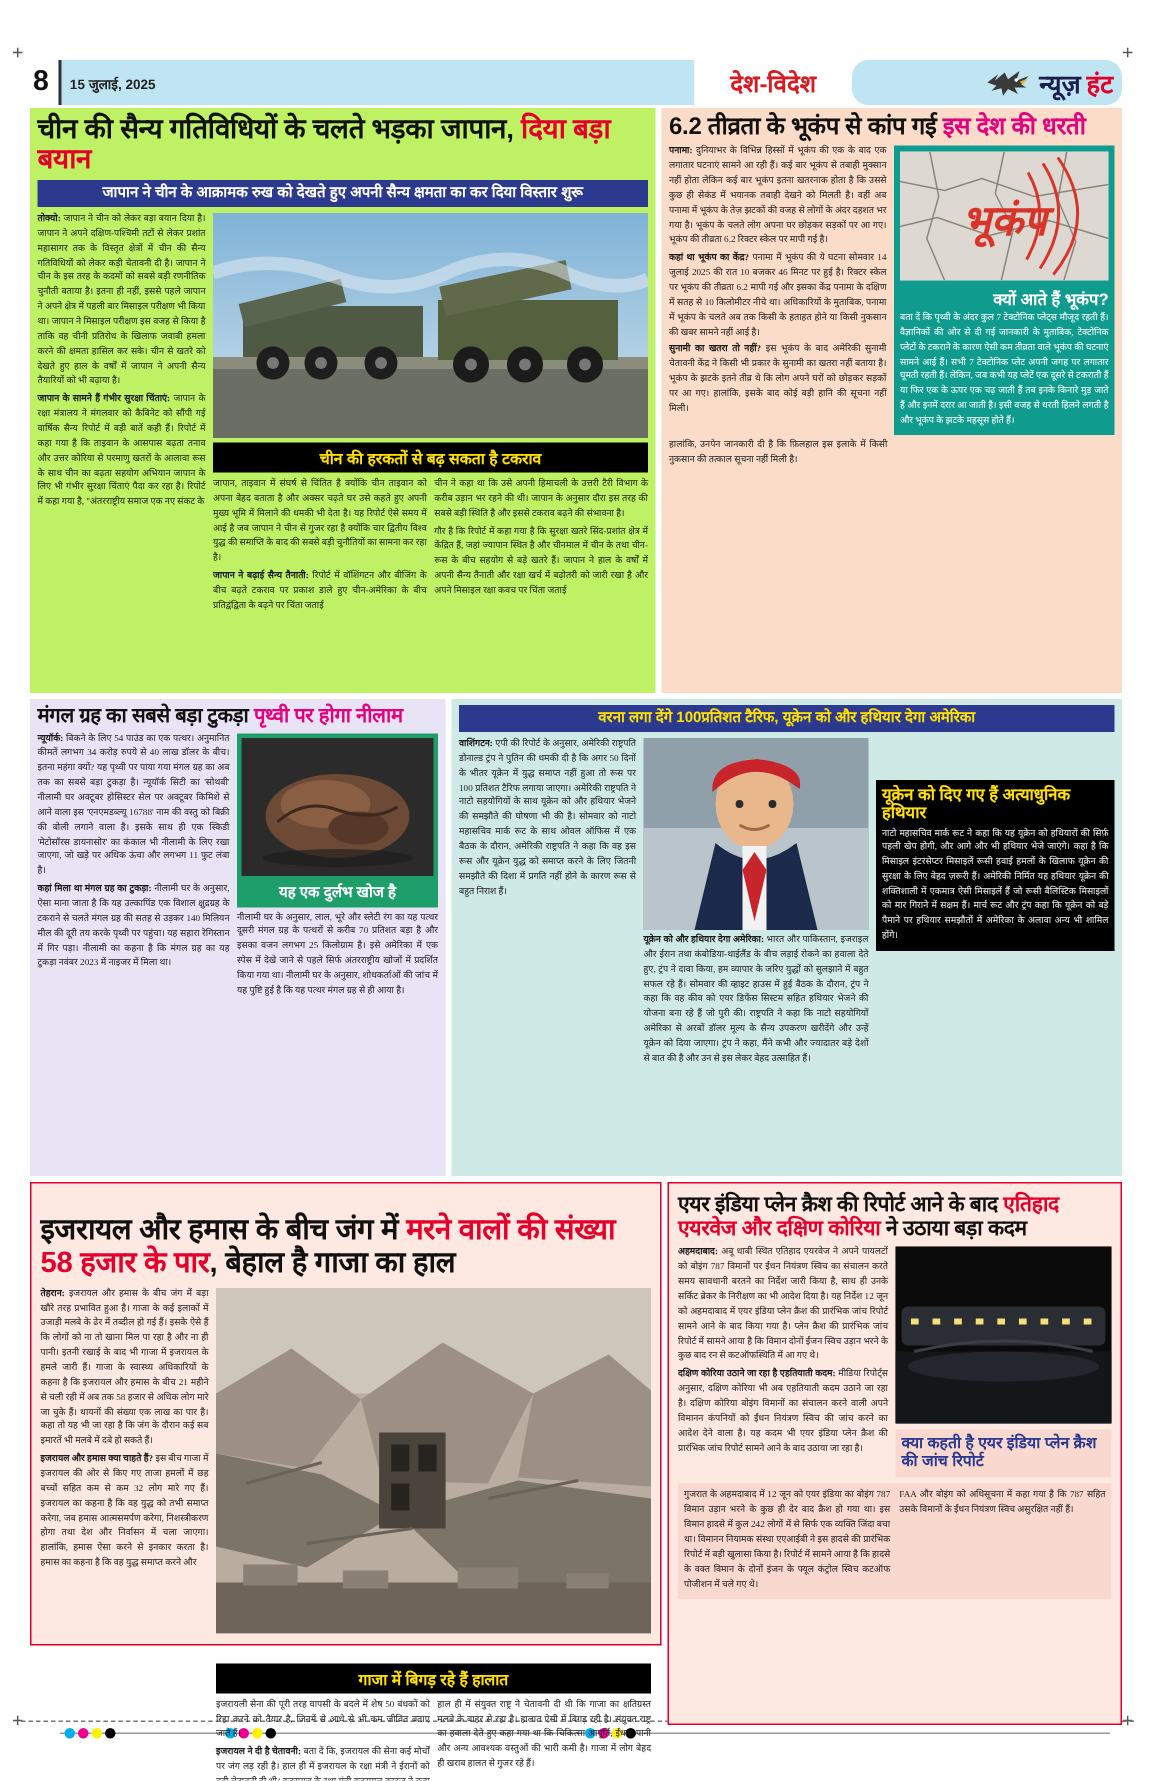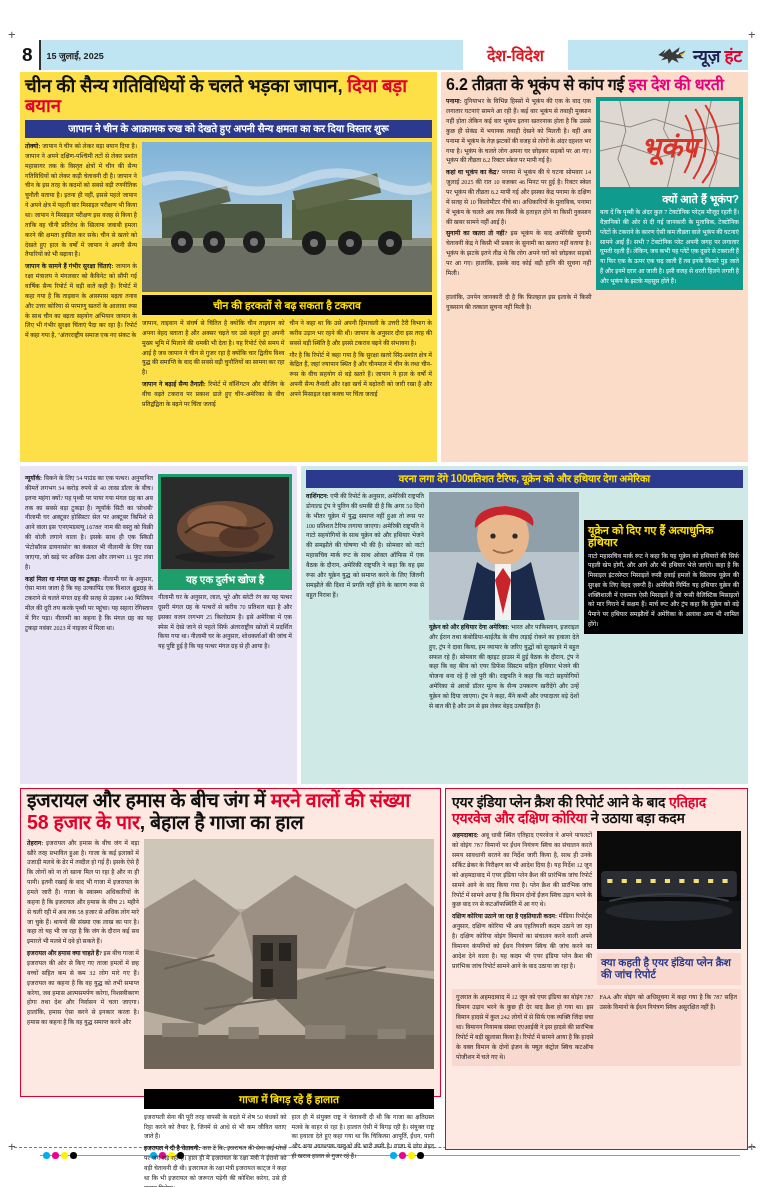--- a/index.html
+++ b/index.html
@@ -33,21 +33,21 @@
     padding-left: 6px; font-size: 9px; color: #222; font-weight: bold;
     border-left: 2px solid #333;
   }
   .section-name {
     background: #ffffff; color: #d81b22; font-weight: bold;
     font-size: 16px; display: flex; align-items: center; justify-content: center;
     padding: 0 24px;
   }
   .logo-wrap {
     background: #bfe4f2; display: flex; align-items: center; justify-content: flex-end;
-    padding-right: 6px; width: 180px; gap: 4px;
+    padding-right: 6px; width: 180px; gap: 4px; border-radius: 11px;
   }
   .eagle { width: 34px; height: 22px; }
   .logo-txt1 { font-size: 17px; font-weight: bold; color: #1d1d4e; }
   .logo-txt2 { font-size: 17px; font-weight: bold; color: #e4002b; }
 
   
   .hl { font-weight: bold; line-height: 1.08; letter-spacing: -0.2px; }
   .blk { color: #111; } .red { color: #e4002b; } .mag { color: #e5007e; }
   .subbar {
     background: #2b3a8f; color: #ffffff; font-weight: bold;
@@ -72,21 +72,21 @@
   .box-blk h4 { color: #ffe000; font-size: 11px; line-height: 1.12; margin-bottom: 3px; }
   .box-blk p { color: #f2f2f2; font-size: 6.1px; line-height: 1.6; text-align: justify;
                font-family: "Liberation Serif", serif; }
 
   
   .art { position: absolute; }
   .rule-red { border: 1px solid #e4002b; }
   .peach { background: #fbdcc8; }
   .lavender { background: #e9e4f5; }
   .mint { background: #cfe9e6; }
-  .ltblue { background: #fde047; }
+  .ltblue { background: #bef264; }
   .pinkbg { background: #f9d9cf; }
   .cream { background: #fde9e1; }
 </style>
 </head>
 <body>
 
 <div class="regmark" style="left:8px; top:28px;">+</div>
 <div class="regmark" style="left:748px; top:28px;">+</div>
 <div class="regmark" style="left:8px; top:1140px;">+</div>
 <div class="regmark" style="left:748px; top:1140px;">+</div>
@@ -244,20 +244,24 @@
           </div>
           <div style="color:#fff; font-weight:bold; font-size:11px; margin-top:4px;text-align:right;">क्यों आते हैं भूकंप?</div>
           <div style="color:#fff; font-size:6.1px; line-height:1.6; text-align:justify; margin-top:2px; font-family:'Liberation Serif',serif;">बता दें कि पृथ्वी के अंदर कुल 7 टेक्टोनिक प्लेट्स मौजूद रहती हैं। वैज्ञानिकों की ओर से दी गई जानकारी के मुताबिक, टेक्टोनिक प्लेटों के टकराने के कारण ऐसी कम तीव्रता वाले भूकंप की घटनाएं सामने आई हैं। सभी 7 टेक्टोनिक प्लेट अपनी जगह पर लगातार घूमती रहती हैं। लेकिन, जब कभी यह प्लेटें एक दूसरे से टकराती हैं या फिर एक के ऊपर एक चढ़ जाती हैं तब इनके किनारे मुड़ जाते हैं और इनमें दरार आ जाती है। इसी वजह से धरती हिलने लगती है और भूकंप के झटके महसूस होते हैं।</div>
         </div>
       </div>
     </div>
     <div class="body-col" style="margin-top:3px; column-count:2; column-gap:6px;">हालांकि, उनपेन जानकारी दी है कि फ़िलहाल इस इलाके में किसी नुकसान की तत्काल सूचना नहीं मिली है।</div>
   </div>
 
   <div class="art lavender" style="left:0; top:426px; width:277px; height:318px; padding:4px 5px;">
+    <div class="hl" style="font-size:13.5px; margin-bottom:4px;">
+      <span class="blk">मंगल ग्रह का सबसे बड़ा टुकड़ा</span>
+      <span class="mag">पृथ्वी पर होगा नीलाम</span>
+    </div>
     <div style="display:flex; gap:5px; margin-top:4px;">
       <div style="width:128px;">
         <div class="body-col">
           <span><b>न्यूयॉर्क:</b> बिकने के लिए 54 पाउंड का एक पत्थर। अनुमानित कीमतें लगभग 34 करोड़ रुपये से 40 लाख डॉलर के बीच। इतना महंगा क्यों? यह पृथ्वी पर पाया गया मंगल ग्रह का अब तक का सबसे बड़ा टुकड़ा है। न्यूयॉर्क सिटी का 'सोथबी' नीलामी घर अक्टूबर होसिस्टर सेल पर अक्टूबर किमिशे से आने वाला इस 'एनएमडब्ल्यू 16788' नाम की वस्तु को बिक्री की बोली लगाने वाला है। इसके साथ ही एक स्किडी 'मेटोसॉरस डायनासोर' का कंकाल भी नीलामी के लिए रखा जाएगा, जो खड़े पर अधिक ऊंचा और लगभग 11 फुट लंबा है।</span>
         </div>
         <div class="body-col" style="margin-top:2px;">
           <b>कहां मिला था मंगल ग्रह का टुकड़ा:</b>
           <span>नीलामी घर के अनुसार, ऐसा माना जाता है कि यह उल्कापिंड एक विशाल क्षुद्रग्रह के टकराने से चलते मंगल ग्रह की सतह से उड़कर 140 मिलियन मील की दूरी तय करके पृथ्वी पर पहुंचा। यह सहारा रेगिस्तान में गिर पड़ा। नीलामी का कहना है कि मंगल ग्रह का यह टुकड़ा नवंबर 2023 में नाइजर में मिला था।</span>
         </div>
       </div>
@@ -312,21 +316,21 @@
       </div>
       <div style="flex:1;">
         <div class="box-blk">
           <h4>यूक्रेन को दिए गए हैं अत्याधुनिक हथियार</h4>
           <p>नाटो महासचिव मार्क रूट ने कहा कि यह यूक्रेन को हथियारों की सिर्फ़ पहली खेप होगी, और आगे और भी हथियार भेजे जाएंगे। कहा है कि मिसाइल इंटरसेप्टर मिसाइलें रूसी हवाई हमलों के खिलाफ यूक्रेन की सुरक्षा के लिए बेहद ज़रूरी हैं। अमेरिकी निर्मित यह हथियार यूक्रेन की शक्तिशाली में एकमात्र ऐसी मिसाइलें हैं जो रूसी बैलिस्टिक मिसाइलों को मार गिराने में सक्षम हैं। मार्च रूट और ट्रंप कहा कि यूक्रेन को बड़े पैमाने पर हथियार समझौतों में अमेरिका के अलावा अन्य भी शामिल होंगे।</p>
         </div>
       </div>
     </div>
   </div>
 
-  <div class="art cream rule-red" style="left:0; top:748px; width:421px; height:309px; padding:1px 6px;">
+  <div class="art cream rule-red" style="left:0; top:748px; width:421px; height:309px; padding:21px 6px;">
     <div class="hl" style="font-size:19.5px; line-height:1.12; margin-bottom:5px;">
       <span class="blk">इजरायल और हमास के बीच जंग में</span>
       <span class="red">मरने वालों की</span>
       <span class="red">संख्या 58 हजार के पार</span><span class="blk">, बेहाल है गाजा का हाल</span>
     </div>
     <div style="display:flex; gap:5px;">
       <div style="width:112px;">
         <div class="body-col">
           <span><b>तेहरान:</b> इजरायल और हमास के बीच जंग में बड़ा खौरे तरह प्रभावित हुआ है। गाजा के कई इलाकों में उजाड़ी मलबे के ढेर में तब्दील हो गई हैं। इसके ऐसे हैं कि लोगों को ना तो खाना मिल पा रहा है और ना ही पानी। इतनी रखाई के बाद भी गाजा में इजरायल के हमले जारी हैं। गाजा के स्वास्थ्य अधिकारियों के कहना है कि इजरायल और हमास के बीच 21 महीने से चली रही में अब तक 58 हजार से अधिक लोग मारे जा चुके हैं। थायनों की संख्या एक लाख का पार है। कहा तो यह भी जा रहा है कि जंग के दौरान कई सब इमारतें भी मलबे में दबे हो सकते हैं।</span>
         </div>

